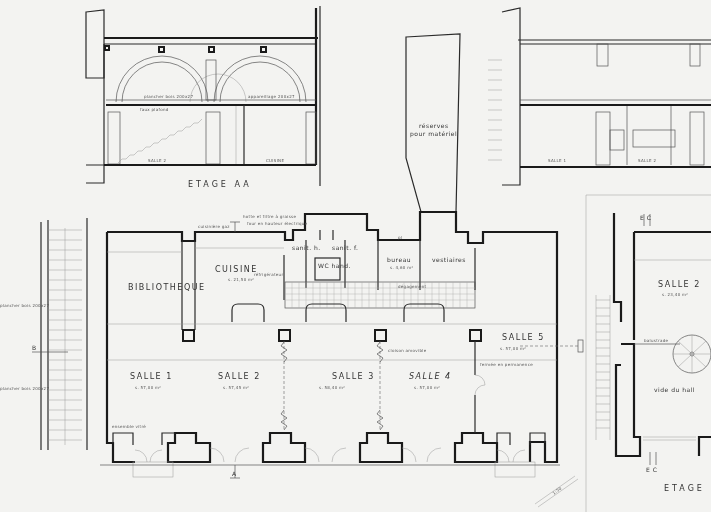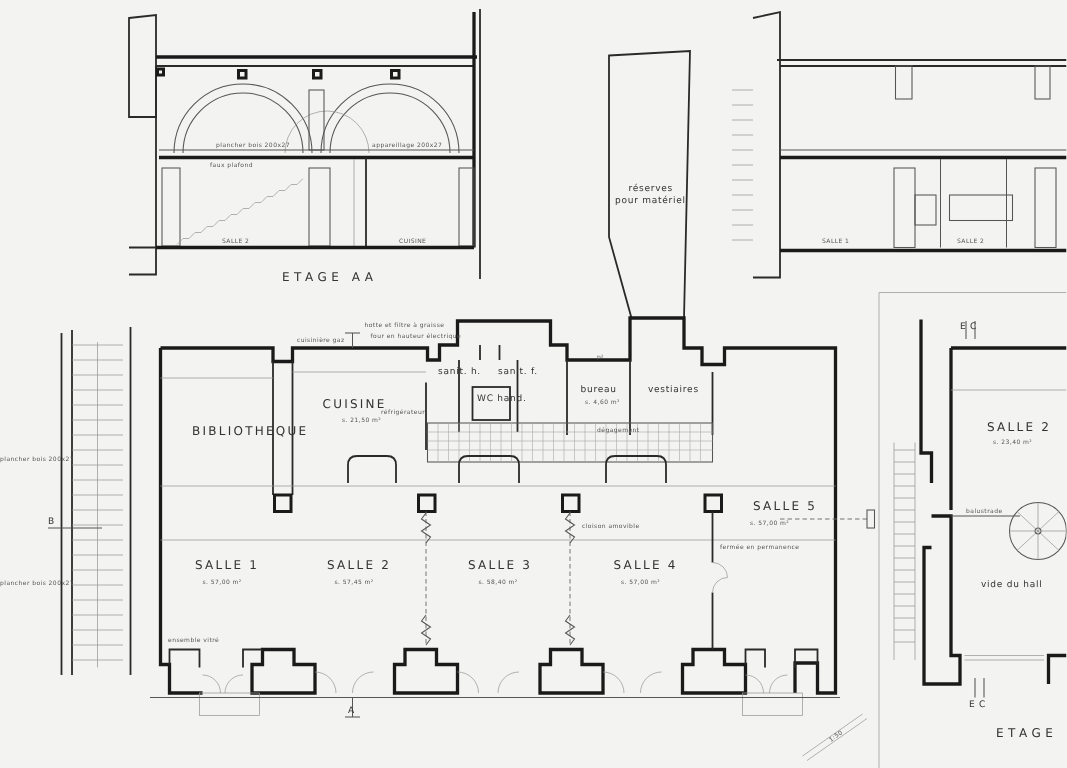--- a/index.html
+++ b/index.html
@@ -305,23 +305,23 @@
 <div class="lbl lbl-med" style="left:292px; top:244px;">sanit. h.</div>
 <div class="lbl lbl-med" style="left:332px; top:244px;">sanit. f.</div>
 <div class="lbl lbl-med" style="left:318px; top:262px;">WC hand.</div>
 <div class="lbl lbl-med" style="left:387px; top:256px;">bureau</div>
 <div class="lbl lbl-sm" style="left:390px; top:265px;">s. 4,60 m²</div>
 <div class="lbl lbl-med" style="left:432px; top:256px;">vestiaires</div>
 <div class="lbl lbl-big" style="left:130px; top:372px;">SALLE 1</div>
 <div class="lbl lbl-sm" style="left:135px; top:385px;">s. 57,00 m²</div>
 <div class="lbl lbl-big" style="left:218px; top:372px;">SALLE 2</div>
 <div class="lbl lbl-sm" style="left:223px; top:385px;">s. 57,45 m²</div>
-<div class="lbl lbl-big" style="left:312px; top:372px;">SALLE 3</div>
+<div class="lbl lbl-big" style="left:332px; top:372px;">SALLE 3</div>
 <div class="lbl lbl-sm" style="left:319px; top:385px;">s. 58,40 m²</div>
-<div class="lbl lbl-big" style="left:409px; top:372px;">SALLE 4</div>
+<div class="lbl lbl-big" style="left:409px; top:372px;font-style:italic;">SALLE 4</div>
 <div class="lbl lbl-sm" style="left:414px; top:385px;">s. 57,00 m²</div>
 <div class="lbl lbl-big" style="left:502px; top:333px;">SALLE 5</div>
 <div class="lbl lbl-sm" style="left:500px; top:346px;">s. 57,00 m²</div>
 
 <div class="lbl lbl-sm" style="left:198px; top:224px;">cuisinière gaz</div>
 <div class="lbl lbl-sm" style="left:243px; top:214px;">hotte et filtre à graisse</div>
 <div class="lbl lbl-sm" style="left:247px; top:221px;">four en hauteur électrique</div>
 <div class="lbl lbl-sm" style="left:254px; top:272px;">réfrigérateur</div>
 <div class="lbl lbl-sm" style="left:388px; top:348px;">cloison amovible</div>
 <div class="lbl lbl-sm" style="left:480px; top:362px;">fermée en permanence</div>

